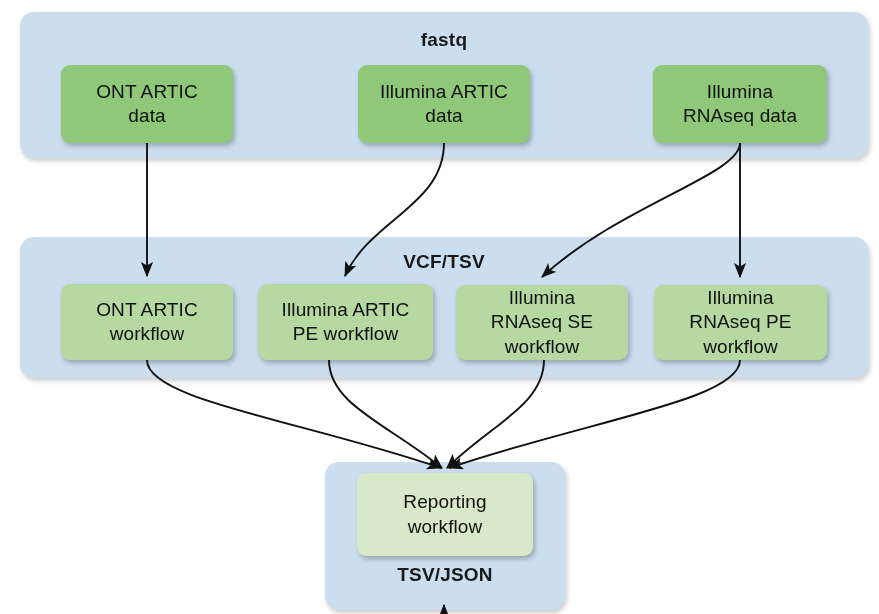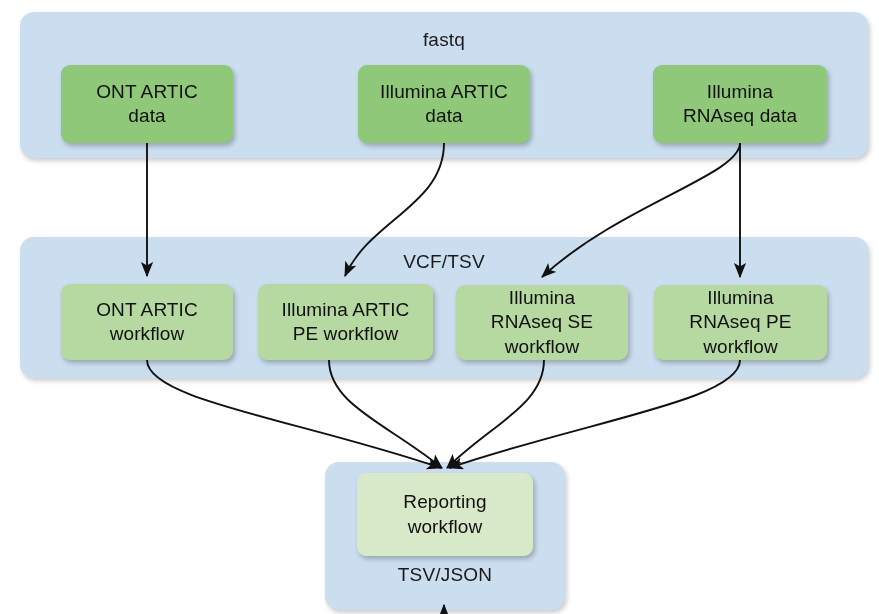--- a/index.html
+++ b/index.html
@@ -37,20 +37,21 @@
   }
   .group-label {
     position: absolute;
     width: 100%;
     text-align: center;
     color: #1a1a1a;
     font-size: 19px;
     line-height: 1.1;
     letter-spacing: 0.2px;
     z-index: 2;
+    font-weight: bold;
   }
   .node {
     position: absolute;
     border-radius: 9px;
     box-shadow: 2px 3px 5px rgba(0,0,0,0.26);
     display: flex;
     align-items: center;
     justify-content: center;
     text-align: center;
     color: #111111;

